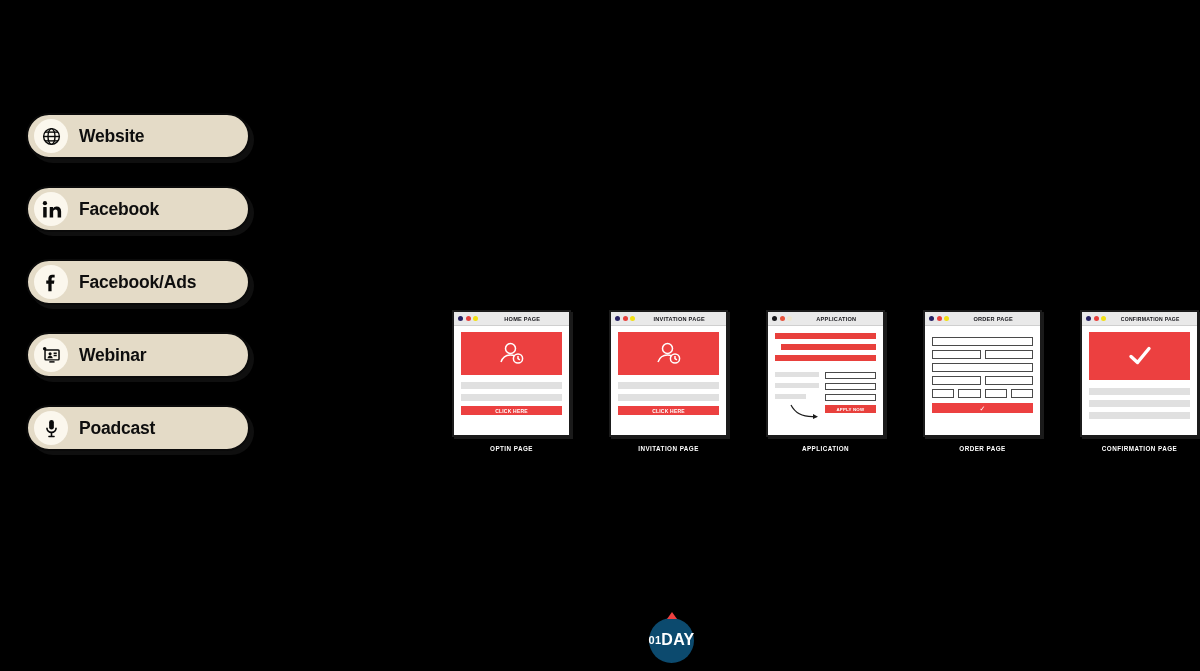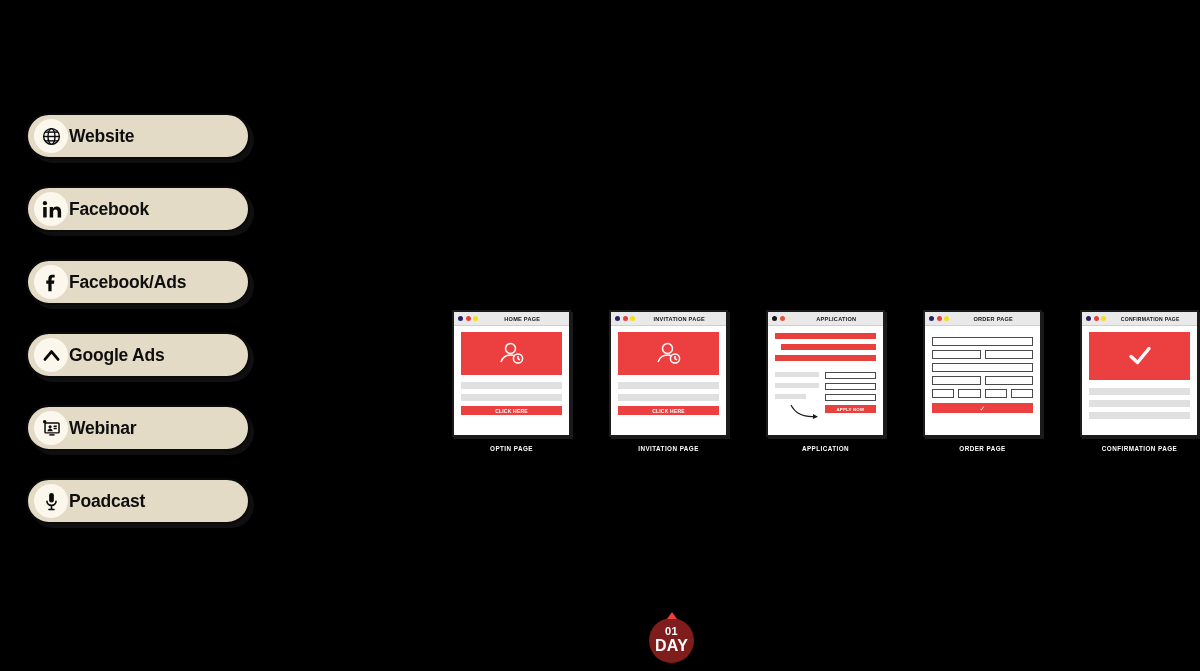--- a/index.html
+++ b/index.html
@@ -49,21 +49,21 @@
     border-radius: 50%;
     background: #fbf7ed;
     display: flex;
     align-items: center;
     justify-content: center;
     color: #0a0a0a;
   }
   .channel-icon-badge svg { display: block; }
 
   .channel-label {
-    margin-left: 1px;
+    margin-left: 11px;
     font-size: 17.5px;
     font-weight: bold;
     letter-spacing: -0.2px;
     color: #0e0e0e;
     white-space: nowrap;
   }
 
   
   .funnel-strip {
     position: absolute;
@@ -223,23 +223,23 @@
   }
 
   
   .day-badge {
     position: absolute;
     left: 649px;
     top: 618px;
     width: 45px;
     height: 45px;
     border-radius: 50%;
-    background: #7f1d1d;
-    display: flex;
-    flex-direction: column;
+    background: #0c4a6e;
+    display: flex;
+    flex-direction: row;
     align-items: center;
     justify-content: center;
     color: #ffffff;
     line-height: 1.05;
     text-align: center;
   }
   .day-num { font-size: 11px; font-weight: bold; letter-spacing: 0.3px; }
   .day-unit { font-size: 16px; font-weight: bold; letter-spacing: 0.3px; }
   .badge-notch {
     position: absolute;
@@ -287,28 +287,20 @@
       <span class="channel-icon-badge">
         <svg width="21" height="21" viewBox="0 0 24 24" fill="currentColor">
           <path d="M15.6 3.2h-2.9c-2.6 0-4.3 1.7-4.3 4.4v2.2H6v3.5h2.4V22h3.7v-8.7h2.7l.5-3.5h-3.2V8c0-1 .3-1.7 1.7-1.7h1.8z"></path>
         </svg>
       </span>
       <span class="channel-label">Facebook/Ads</span>
     </div>
 
 
 
-    <div class="channel-pill">
-      <span class="channel-icon-badge">
-        <svg width="21" height="21" viewBox="0 0 24 24" fill="none" stroke="currentColor" stroke-width="3.2" stroke-linecap="round" stroke-linejoin="round">
-          <polyline points="4.5,16.5 12,7.5 19.5,16.5"></polyline>
-        </svg>
-      </span>
-      <span class="channel-label">Google Ads</span>
-    </div>
 
     <div class="channel-pill">
       <span class="channel-icon-badge">
         <svg width="21" height="21" viewBox="0 0 24 24" fill="none" stroke="currentColor" stroke-width="1.7">
           <rect x="4.6" y="5.6" width="16" height="11.4" rx="1"></rect>
           <circle cx="10.4" cy="10" r="1.8" fill="currentColor" stroke="none"></circle>
           <path d="M7.4 15c.5-1.9 1.6-2.9 3-2.9s2.5 1 3 2.9z" fill="currentColor" stroke="none"></path>
           <line x1="14.4" y1="9.4" x2="18" y2="9.4"></line>
           <line x1="14.4" y1="12" x2="18" y2="12"></line>
           <circle cx="4.2" cy="4.2" r="2" fill="currentColor" stroke="none"></circle>

